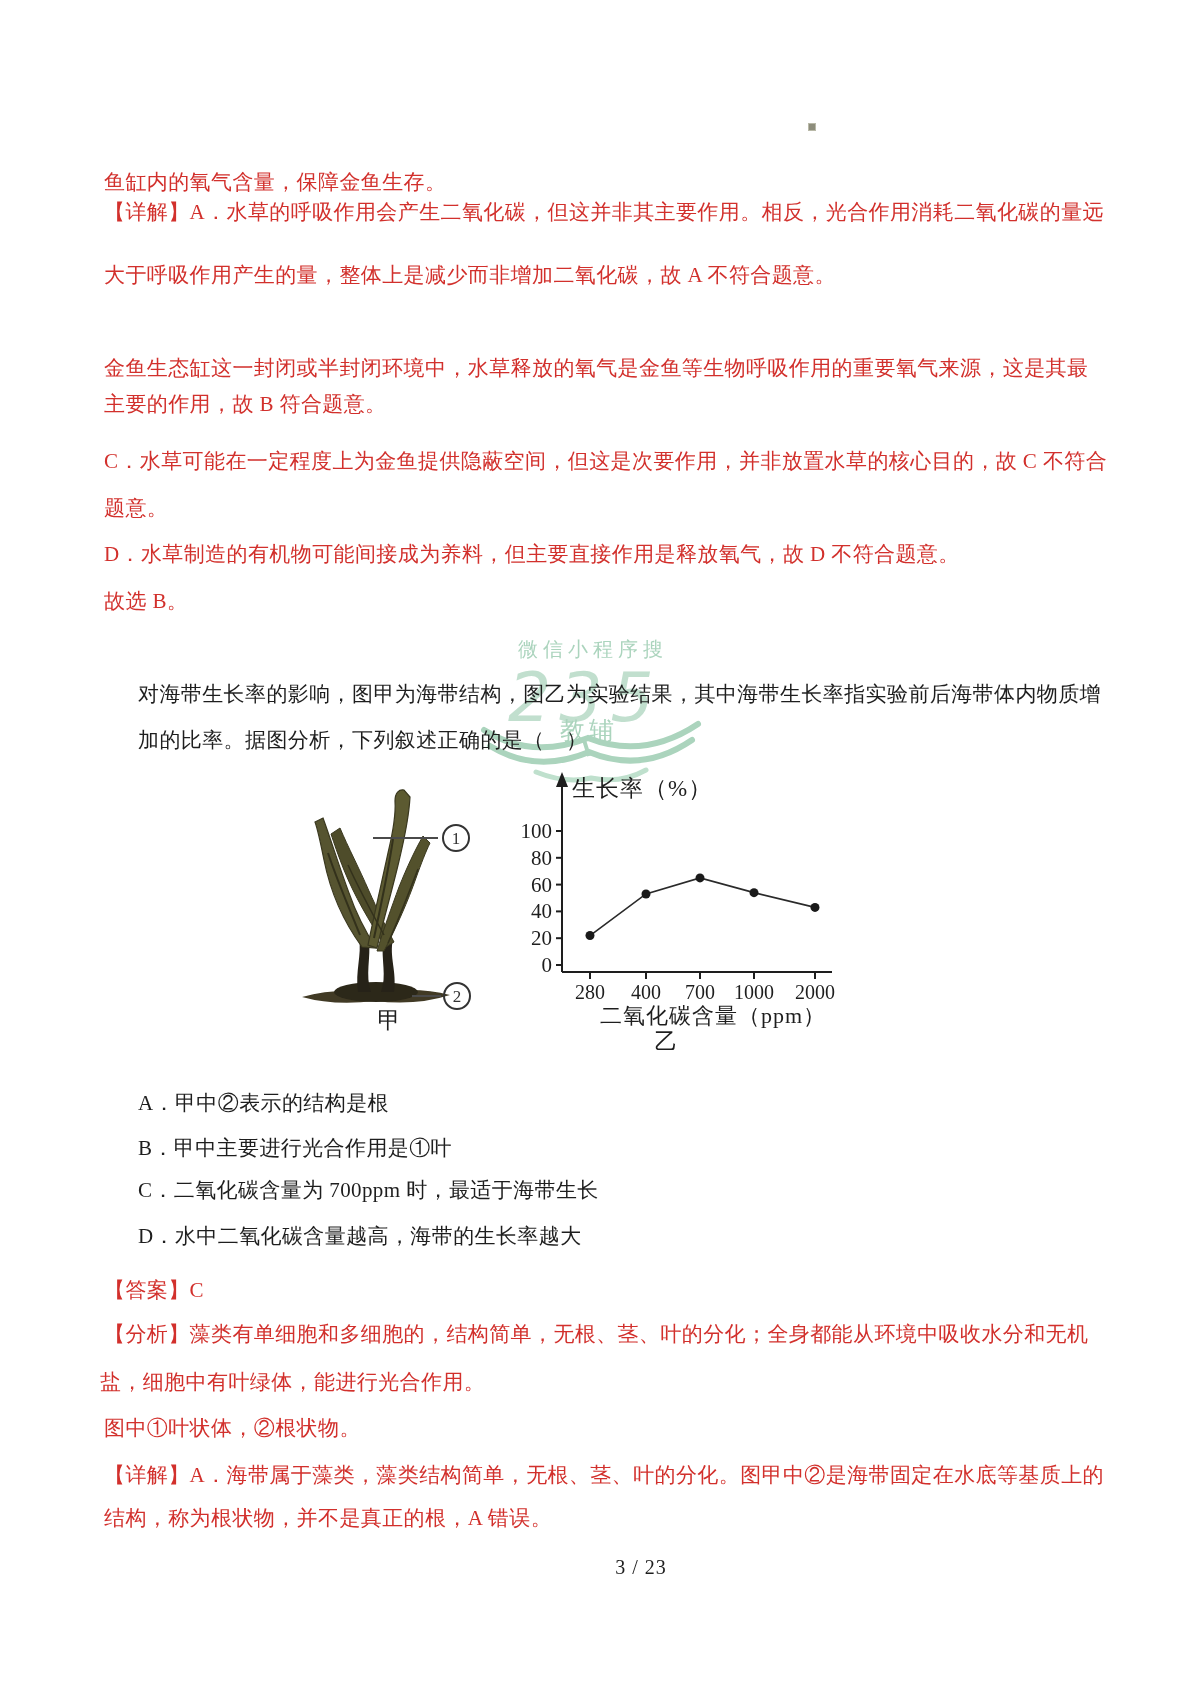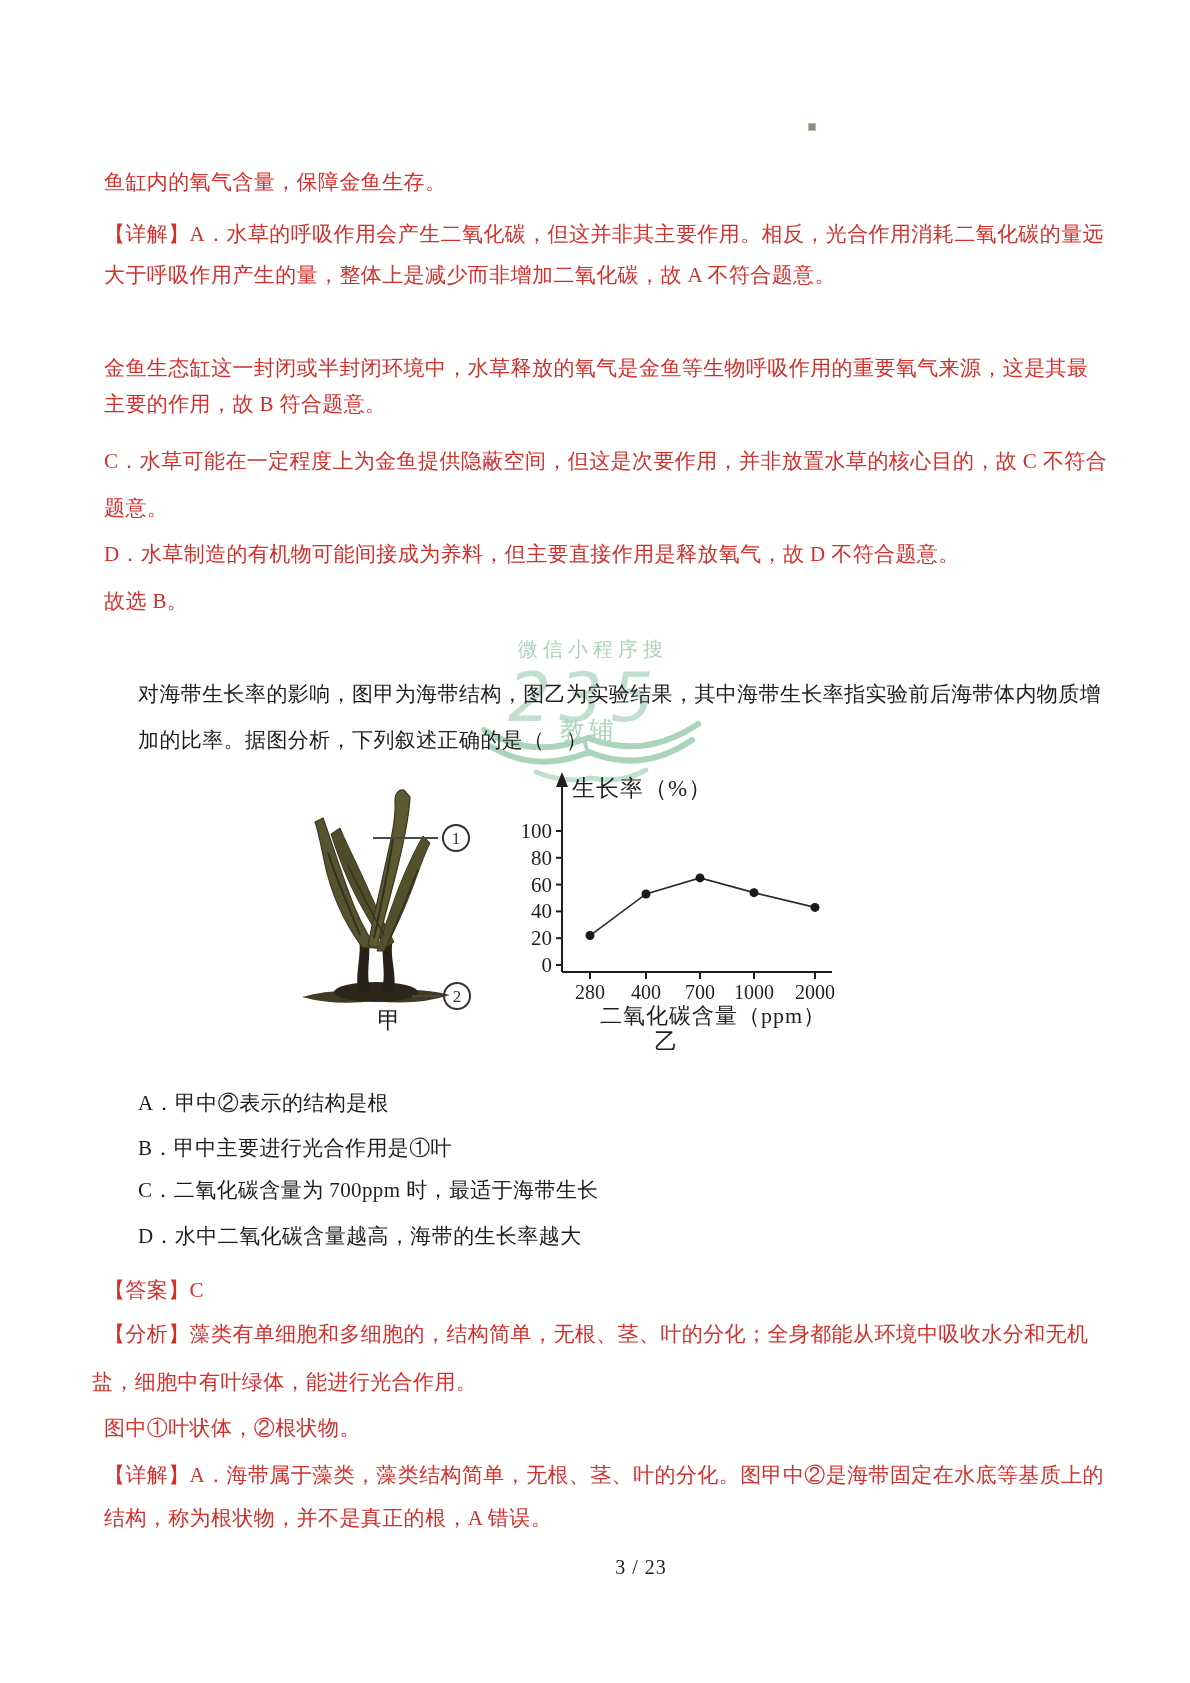--- a/index.html
+++ b/index.html
@@ -52,21 +52,21 @@
     <span class="wm-line2">教辅</span>
     <svg class="wm-book" width="230" height="70" viewBox="0 0 230 70">
       <path d="M8,14 Q55,44 112,22 Q168,44 222,8" fill="none" stroke="#abd4bd" stroke-width="6" stroke-linecap="round"></path>
       <path d="M14,30 Q60,58 113,36 Q166,58 216,24" fill="none" stroke="#abd4bd" stroke-width="6" stroke-linecap="round"></path>
       <path d="M108,24 L113,40" fill="none" stroke="#abd4bd" stroke-width="4"></path>
       <path d="M60,56 Q90,68 115,62 Q145,68 170,54" fill="none" stroke="#bfe0cd" stroke-width="5" stroke-linecap="round"></path>
     </svg>
   </div>
 
   <div class="line red" style="left:104px;top:155px">鱼缸内的氧气含量，保障金鱼生存。</div>
-  <div class="line red" style="left:104px;top:207px">【详解】A．水草的呼吸作用会产生二氧化碳，但这并非其主要作用。相反，光合作用消耗二氧化碳的量远</div>
+  <div class="line red" style="left:104px;top:185px">【详解】A．水草的呼吸作用会产生二氧化碳，但这并非其主要作用。相反，光合作用消耗二氧化碳的量远</div>
   <div class="line red" style="left:104px;top:248px">大于呼吸作用产生的量，整体上是减少而非增加二氧化碳，故 A 不符合题意。</div>
   <div class="line red" style="left:104px;top:341px">金鱼生态缸这一封闭或半封闭环境中，水草释放的氧气是金鱼等生物呼吸作用的重要氧气来源，这是其最</div>
   <div class="line red" style="left:104px;top:377px">主要的作用，故 B 符合题意。</div>
   <div class="line red" style="left:104px;top:434px">C．水草可能在一定程度上为金鱼提供隐蔽空间，但这是次要作用，并非放置水草的核心目的，故 C 不符合</div>
   <div class="line red" style="left:104px;top:481px">题意。</div>
   <div class="line red" style="left:104px;top:527px">D．水草制造的有机物可能间接成为养料，但主要直接作用是释放氧气，故 D 不符合题意。</div>
   <div class="line red" style="left:104px;top:574px">故选 B。</div>
 
   <div class="line black" style="left:138px;top:667px">对海带生长率的影响，图甲为海带结构，图乙为实验结果，其中海带生长率指实验前后海带体内物质增</div>
   <div class="line black" style="left:138px;top:713px">加的比率。据图分析，下列叙述正确的是（　）</div>
@@ -140,20 +140,20 @@
       <text x="166" y="324" text-anchor="middle" font-size="23" fill="#1e1e1e">乙</text>
     </svg>
 
   <div class="line black" style="left:138px;top:1076px">A．甲中②表示的结构是根</div>
   <div class="line black" style="left:138px;top:1121px">B．甲中主要进行光合作用是①叶</div>
   <div class="line black" style="left:138px;top:1163px">C．二氧化碳含量为 700ppm 时，最适于海带生长</div>
   <div class="line black" style="left:138px;top:1209px">D．水中二氧化碳含量越高，海带的生长率越大</div>
 
   <div class="line red" style="left:104px;top:1263px">【答案】C</div>
   <div class="line red" style="left:104px;top:1307px">【分析】藻类有单细胞和多细胞的，结构简单，无根、茎、叶的分化；全身都能从环境中吸收水分和无机</div>
-  <div class="line red" style="left:92px;top:1355px">盐，细胞中有叶绿体，能进行光合作用。</div>
+  <div class="line red" style="left:100px;top:1355px">盐，细胞中有叶绿体，能进行光合作用。</div>
   <div class="line red" style="left:104px;top:1401px">图中①叶状体，②根状物。</div>
   <div class="line red" style="left:104px;top:1491px">结构，称为根状物，并不是真正的根，A 错误。</div>
   <div class="line red" style="left:104px;top:1448px">【详解】A．海带属于藻类，藻类结构简单，无根、茎、叶的分化。图甲中②是海带固定在水底等基质上的</div>
 
   <div class="footer black">3 / 23</div>
 
 </div>
 
 </body></html>

